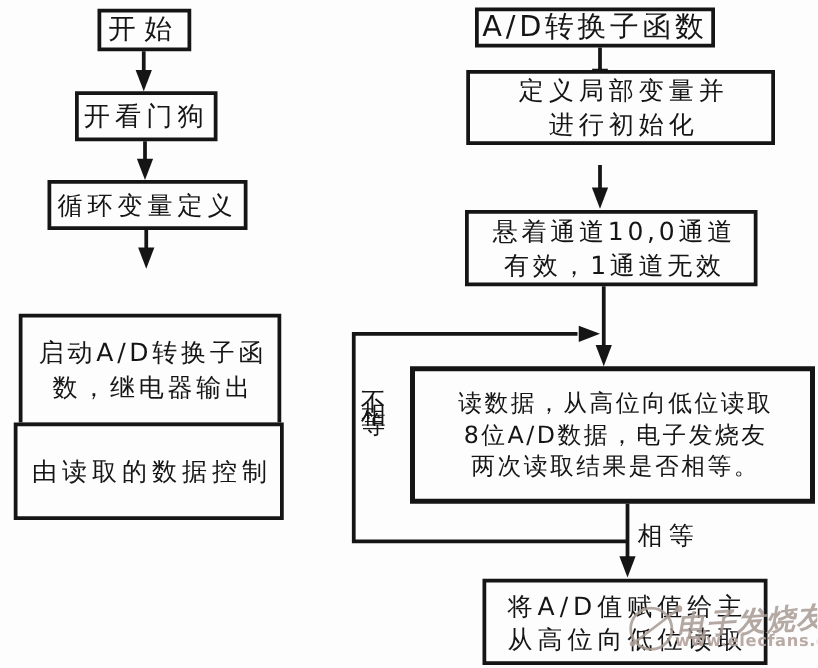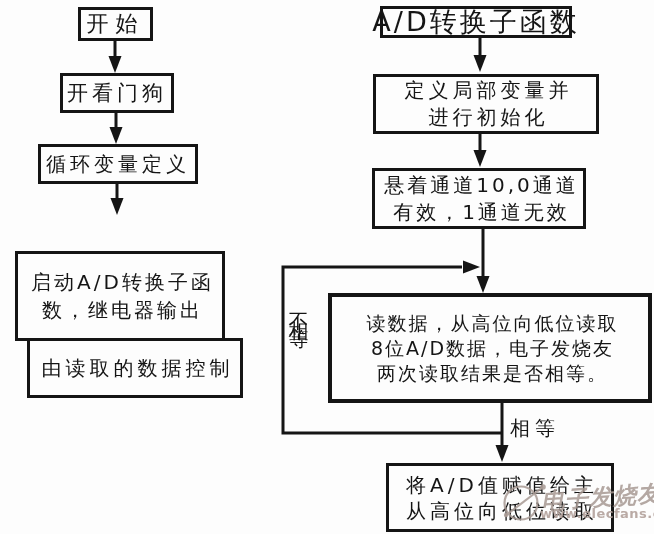--- a/index.html
+++ b/index.html
@@ -101,34 +101,34 @@
 
   <div class="node center" style="left:60px;top:73px;width:114px;height:40px;font-size:21px;letter-spacing:4px;">
     <div class="nl">开看门狗</div>
   </div>
 
   <div class="node left" style="left:15px;top:215px;width:210px;height:90px;line-height:28px;margin-top:36px;">
     <div class="nl">启动A/D转换子函</div>
     <div class="nl">数，继电器输出</div>
   </div>
 
-  <div class="node left" style="left:11px;top:338px;width:216px;height:60px;line-height:26px;letter-spacing:4px;margin-left:16px;">
+  <div class="node left" style="left:11px;top:338px;width:216px;height:78px;line-height:26px;letter-spacing:4px;">
     <div class="nl">由读取的数据控制</div>
   </div>
 
-  <div class="node center" style="left:380px;top:6px;width:192px;height:32px;font-size:27px;">
+  <div class="node center" style="left:380px;top:6px;width:192px;height:32px;font-size:23px;">
     <div class="nl">A/D转换子函数</div>
   </div>
 
-  <div class="node left" style="left:373px;top:74px;width:226px;height:60px;line-height:27px;letter-spacing:4px;">
+  <div class="node left" style="left:373px;top:56px;width:247px;height:60px;line-height:27px;letter-spacing:4px;">
     <div class="nl">定义局部变量并</div>
     <div class="nl">进行初始化</div>
   </div>
 
-  <div class="node left" style="left:372px;top:168px;width:214px;height:61px;line-height:27px;">
+  <div class="node left" style="left:372px;top:168px;width:234px;height:61px;line-height:27px;">
     <div class="nl">悬着通道10,0通道</div>
     <div class="nl">有效，1通道无效</div>
   </div>
 
   <div class="node left thick" style="left:328px;top:293px;width:324px;height:110px;line-height:25px;letter-spacing:2px;font-size:19px;">
     <div class="nl">读数据，从高位向低位读取</div>
     <div class="nl">8位A/D数据，电子发烧友</div>
     <div class="nl">两次读取结果是否相等。</div>
   </div>
 

